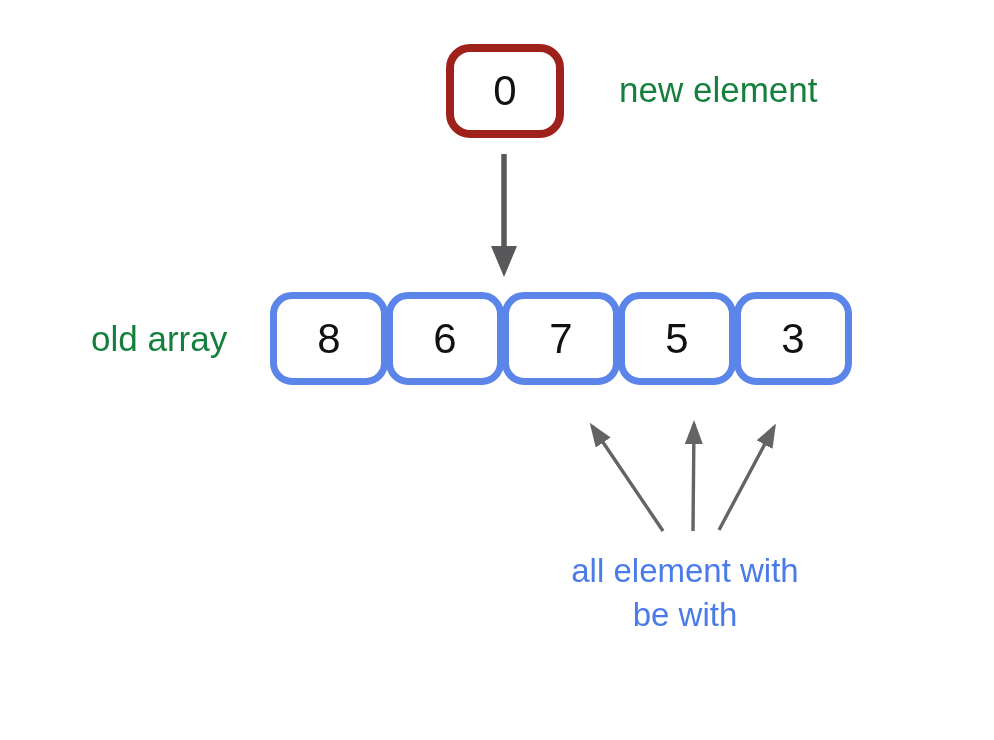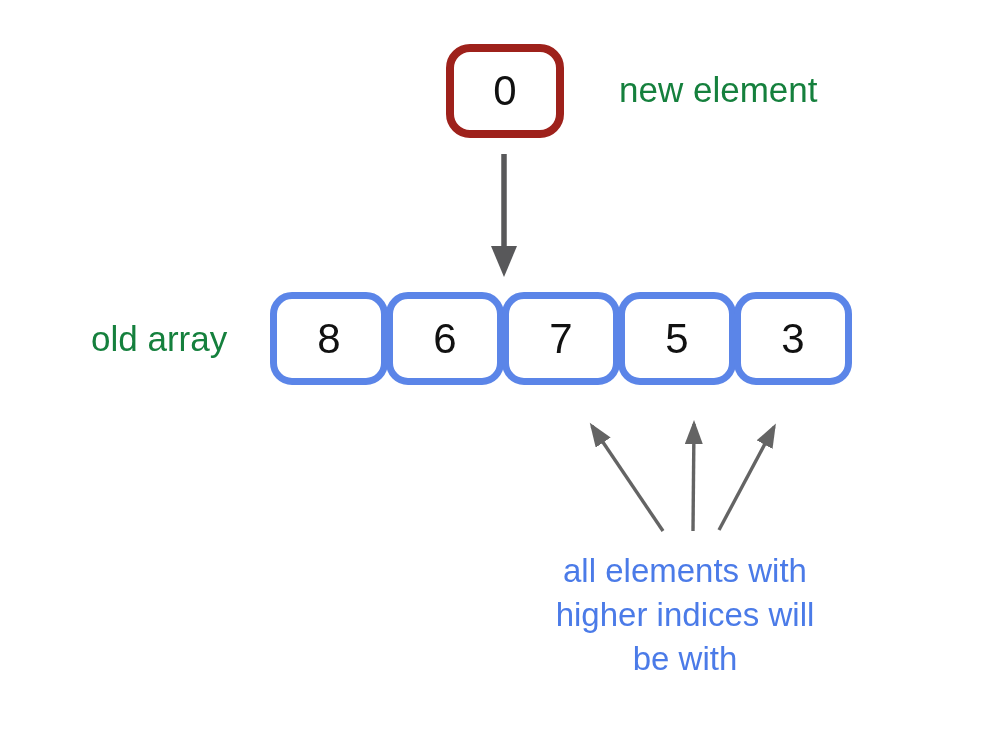--- a/index.html
+++ b/index.html
@@ -135,18 +135,17 @@
       <marker id="ah" markerUnits="userSpaceOnUse" markerWidth="26" markerHeight="20" refX="20" refY="9" orient="auto">
         <polygon points="0,0 24,9 0,18" fill="#646464"></polygon>
       </marker>
     </defs>
     <line x1="663" y1="531" x2="592" y2="426" stroke="#646464" stroke-width="3.4" marker-end="url(#ah)"></line>
     <line x1="693" y1="531" x2="694" y2="424" stroke="#646464" stroke-width="3.4" marker-end="url(#ah)"></line>
     <line x1="719" y1="530" x2="774" y2="427" stroke="#646464" stroke-width="3.4" marker-end="url(#ah)"></line>
   </svg>
 
   <div class="caption">
-    <div>all elements with</div>
-    <div>higher indices will</div>
+    <div>all element with</div>
     <div>be with</div>
   </div>
 
 </div>
 
 </body></html>

